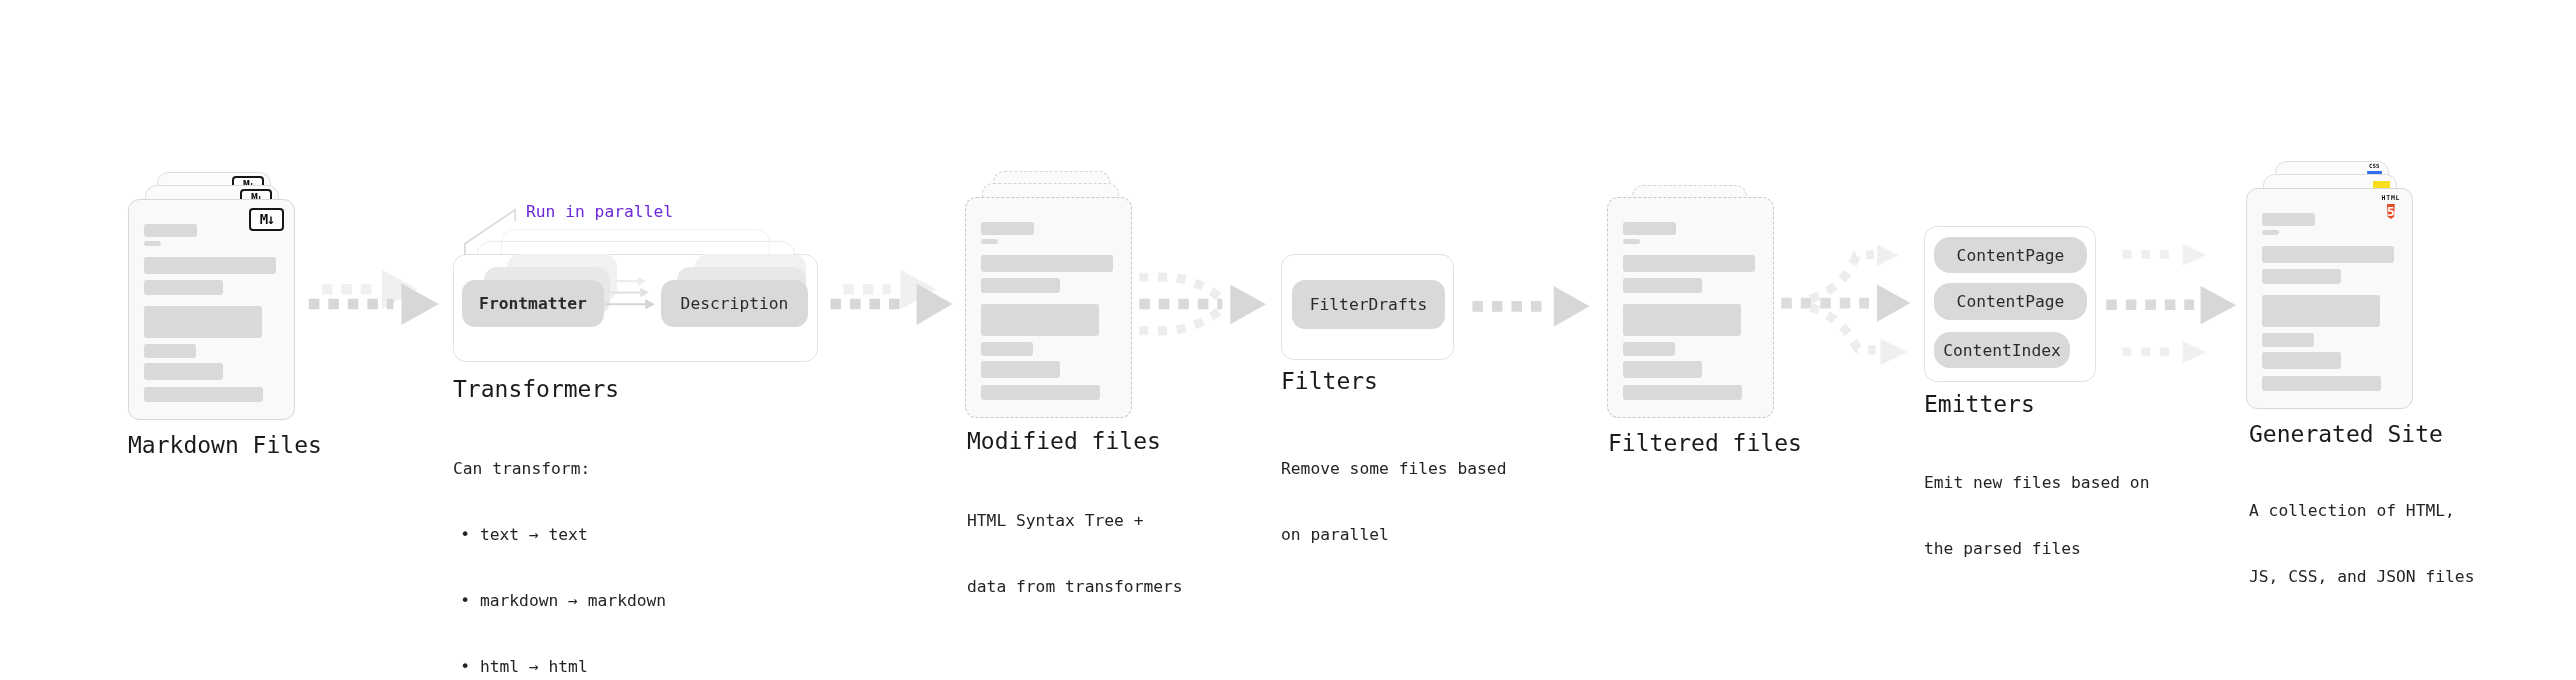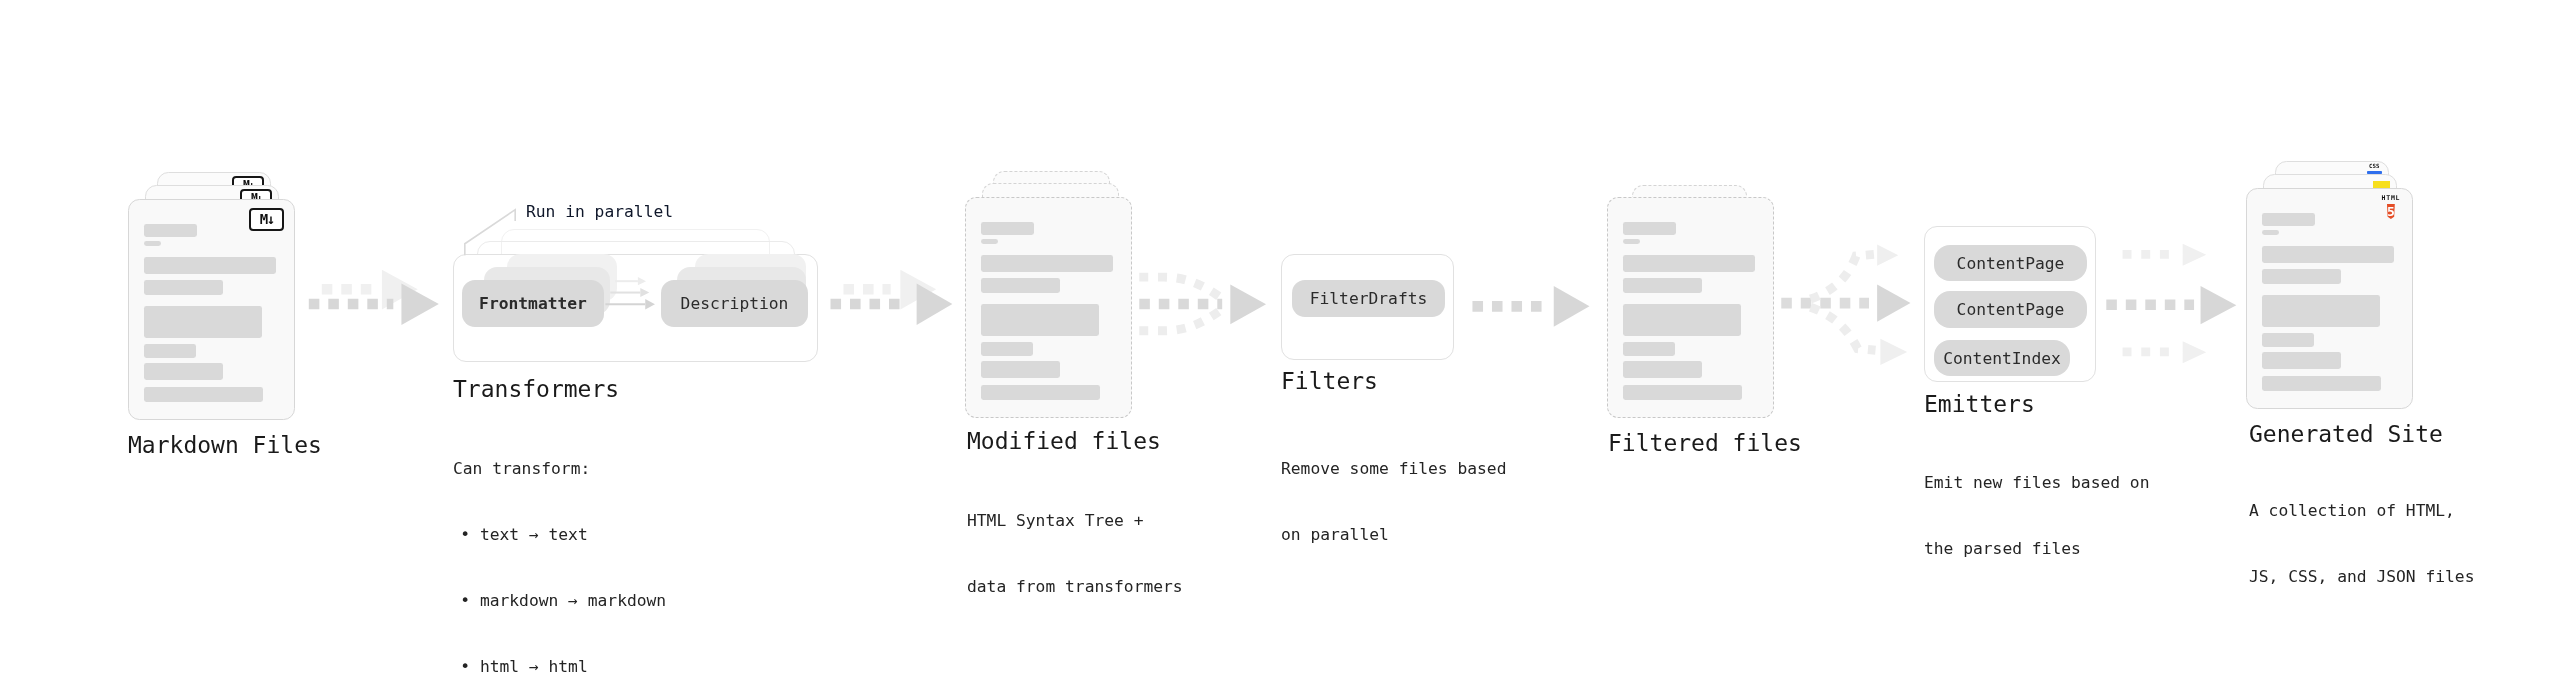--- a/index.html
+++ b/index.html
@@ -40,27 +40,27 @@
 
   
   .frame{position:absolute;box-sizing:border-box;border:1.6px solid #e1e1e1;border-radius:13px;background:transparent;z-index:1;}
   .frame.front{background:#ffffff;}
   .frame.ghost1{border-color:#ebebeb;}
   .frame.ghost2{border-color:#f1f1f1;}
   .pill{position:absolute;background:#d9d9d9;border-radius:13px;display:flex;align-items:center;justify-content:center;
     font-size:16.3px;color:#2b2b2b;z-index:2;}
   .pill.ghost1{background:#e8e8e8;z-index:1;}
   .pill.ghost2{background:#f1f1f1;z-index:1;}
-  .pill.emit{border-radius:16px;margin-top:8px;}
+  .pill.emit{border-radius:16px;}
 
   
   .node-title{position:absolute;font-size:23px;font-weight:500;color:#1a1a1a;white-space:pre;z-index:2;}
   .node-desc{position:absolute;font-size:16.3px;color:#242424;line-height:22px;white-space:pre;z-index:2;}
   .node-desc .indent{padding-left:7.3px;}
-  .annotation{position:absolute;left:526px;top:202px;font-size:16.3px;color:#0f172a;white-space:pre;z-index:2;}
+  .annotation{position:absolute;left:526px;top:202px;font-size:16.3px;color:#6d28d9;white-space:pre;z-index:2;}
 </style>
 </head>
 <body>
 
 <div class="canvas">
 
   <svg class="arrows" width="2576" height="681" viewBox="0 0 3170 838">
 
     <g>
       <line x1="396" y1="356" x2="460" y2="356" stroke="#f0f0f0" stroke-width="13" stroke-dasharray="13 11"></line>
@@ -186,21 +186,21 @@
     </div>
     <div class="node-title" style="left:967px;top:428px;">Modified files</div>
     <div class="node-desc" style="left:967px;top:466px;">
       <div>HTML Syntax Tree +</div>
       <div>data from transformers</div>
     </div>
   </div>
 
   <div>
     <div class="frame front" style="left:1281px;top:254px;width:173px;height:106px;"></div>
-    <div class="pill" style="left:1292px;top:280px;width:153px;height:37px;">FilterDrafts</div>
+    <div class="pill" style="left:1292px;top:280px;width:153px;height:49px;">FilterDrafts</div>
     <div class="node-title" style="left:1281px;top:368px;">Filters</div>
     <div class="node-desc" style="left:1281px;top:414px;">
       <div>Remove some files based</div>
       <div>on parallel</div>
     </div>
   </div>
 
   <div>
     <div class="peek dashed" style="left:1632px;top:185px;width:115px;height:49px;"></div>
     <div class="card dashed" style="left:1607px;top:197px;width:167px;height:221px;">

